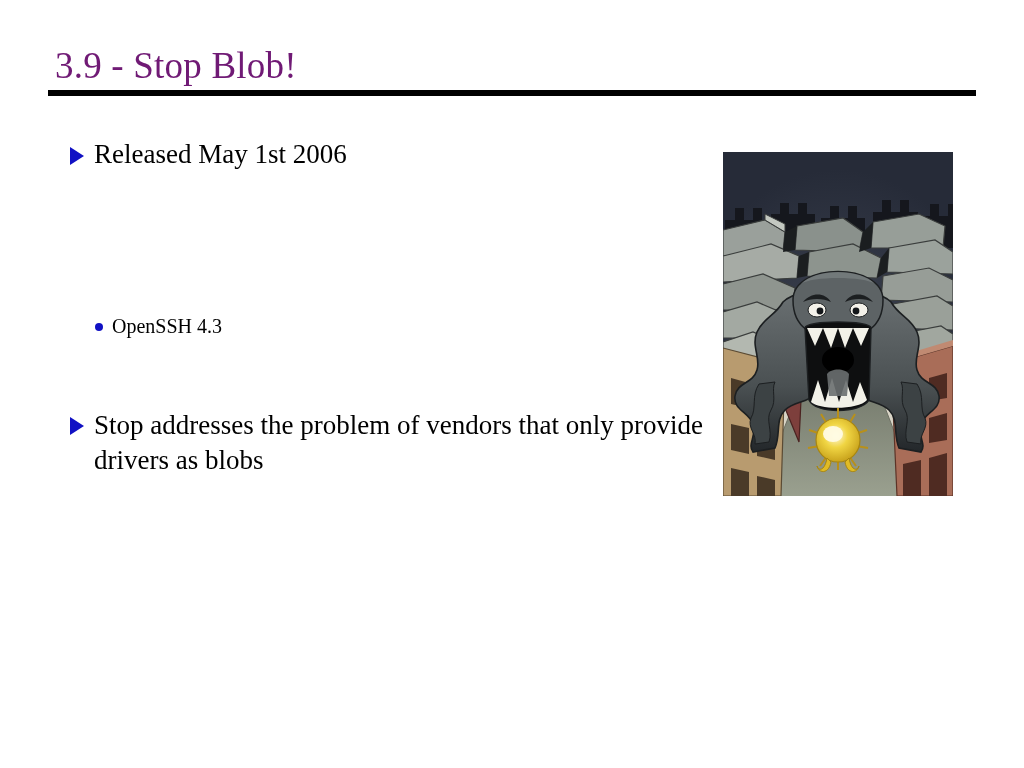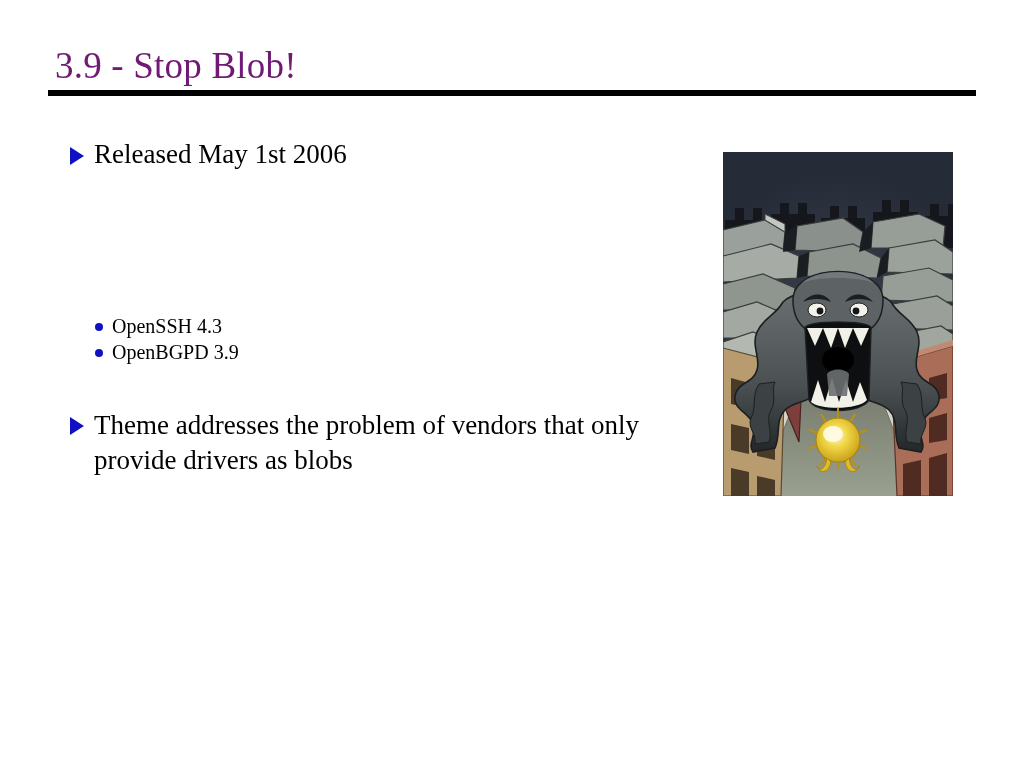--- a/index.html
+++ b/index.html
@@ -125,28 +125,24 @@
     <span class="tri-bullet"></span>
     <span class="bullet-text">Released May 1st 2006</span>
   </div>
 
 
   <div class="sub-row" id="sub-openssh">
     <span class="dot-bullet"></span>
     <span class="sub-text">OpenSSH 4.3</span>
   </div>
 
-  <div class="sub-row" id="sub-openbgpd">
-    <span class="dot-bullet"></span>
-    <span class="sub-text">OpenBGPD 3.9</span>
-  </div>
 
   <div class="bullet-row" id="row-theme">
     <span class="tri-bullet"></span>
-    <span class="bullet-text wrap">Theme addresses the problem of vendors that only provide drivers as blobs</span>
+    <span class="bullet-text wrap">Stop addresses the problem of vendors that only provide drivers as blobs</span>
   </div>
 
 </div>
 
 <div class="artwork">
   <svg width="230" height="344" viewBox="0 0 230 344" xmlns="http://www.w3.org/2000/svg">
     <defs>
       <radialGradient id="skyGrad" cx="50%" cy="85%" r="80%">
         <stop offset="0%" stop-color="#4a505f"></stop>
         <stop offset="100%" stop-color="#262b38"></stop>

